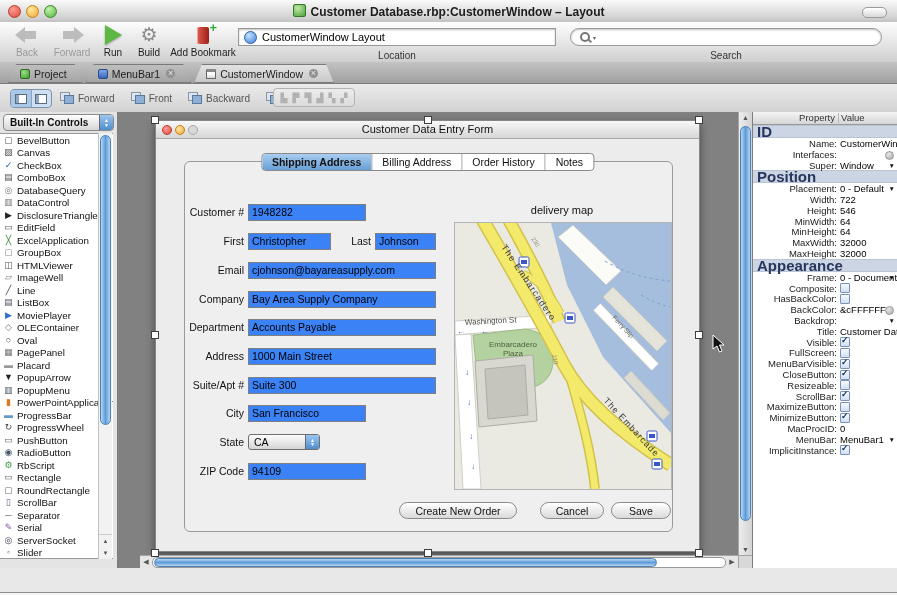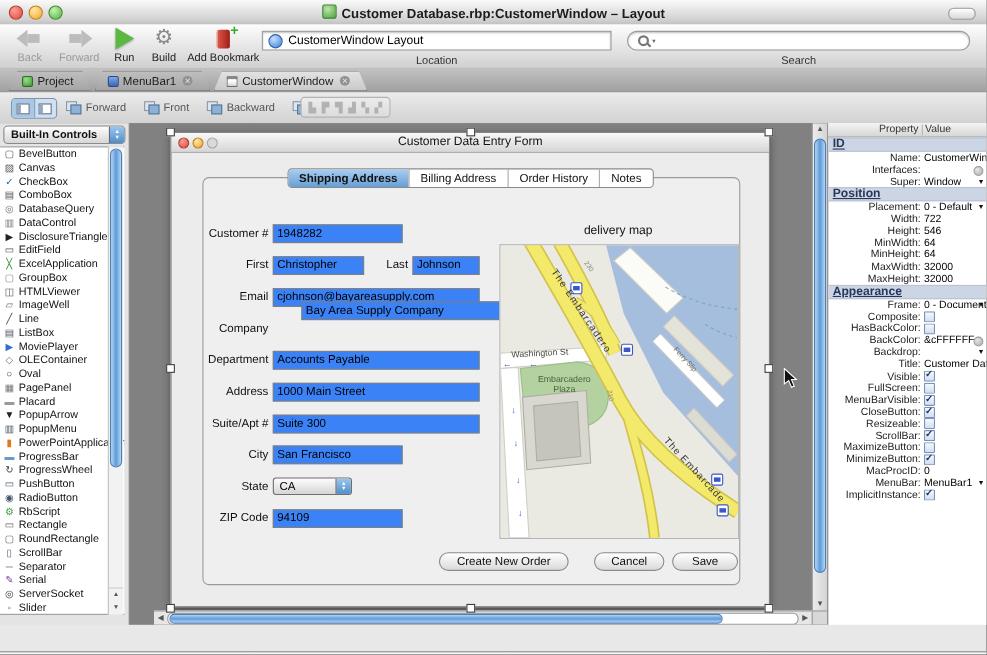--- a/index.html
+++ b/index.html
@@ -144,22 +144,22 @@
     background:linear-gradient(#b6d4f2,#5d9bd8 50%,#b6d4f2);box-sizing:border-box;}
   .corner{position:absolute;right:0;bottom:0;width:14px;height:13px;background:#d8d8d8;border-left:1px solid #a5a5a5;border-top:1px solid #a5a5a5;box-sizing:border-box;}
   .cursor{position:absolute;left:594px;top:222px;z-index:9;}
   
   .props{position:absolute;left:752px;top:112px;width:145px;height:456px;background:#fff;border-left:1px solid #7d7d7d;box-sizing:border-box;}
   .props-header{position:relative;height:12px;background:linear-gradient(#f4f4f4,#d6d6d6);border-bottom:1px solid #9a9a9a;font-size:9.5px;color:#333;}
   .ph-prop{position:absolute;left:0;width:82px;text-align:right;line-height:12px;}
   .ph-val{position:absolute;left:88px;line-height:12px;}
   .ph-div{position:absolute;left:85px;top:1px;bottom:1px;width:1px;background:#b5b5b5;}
   .prop-rows{position:absolute;left:0;top:13px;right:0;}
-  .prop-sec{height:11px;line-height:11px;background:#ccd5e3;color:#27365c;font-weight:bold;font-size:11px;
-    padding-left:4px;border-top:1px solid #bac4d4;border-bottom:1px solid #bac4d4;text-decoration:underline;}
+  .prop-sec{height:11px;line-height:11px;background:#ccd5e3;color:#27365c;font-weight:bold;font-size:15px;
+    padding-left:4px;border-top:1px solid #bac4d4;border-bottom:1px solid #bac4d4;}
   .prop-row{position:relative;height:10.8px;display:flex;align-items:center;font-size:9.5px;}
   .pr-lb{width:84px;flex:none;text-align:right;padding-right:3px;color:#1a1a1a;white-space:nowrap;overflow:hidden;}
   .pr-val{flex:1;color:#000;white-space:nowrap;overflow:hidden;display:flex;align-items:center;}
   .pr-cb{display:inline-block;width:8px;height:8px;border:1px solid #7d91b5;border-radius:1px;position:relative;
     background:linear-gradient(#f5f9fd,#cfe0f2);}
   .pr-cb.checked::after{content:"✓";position:absolute;left:0;top:-3px;font-size:9px;font-weight:bold;color:#14336e;}
   .pr-dd{position:absolute;right:2px;top:2px;font-size:6.5px;color:#111;}
   .pr-ell{position:absolute;right:3px;top:2px;width:7px;height:7px;border-radius:50%;border:1px solid #999;
     background:radial-gradient(circle at 35% 30%,#e8e8e8,#aaa);}
   
@@ -451,21 +451,21 @@
         <div>
             <div class="flabel" style="top: 68px;">Customer #</div>
             <div class="finput" style="top: 66px; left: 92px; width: 113px;">1948282</div>
             <div class="flabel" style="top: 97px;">First</div>
             <div class="finput" style="top: 95px; left: 92px; width: 78px;">Christopher</div>
             <div class="flabel" style="top: 97px; left: 130px; width: 85px;">Last</div>
             <div class="finput" style="top: 95px; left: 219px; width: 56px;">Johnson</div>
             <div class="flabel" style="top: 126px;">Email</div>
             <div class="finput" style="top: 124px; left: 92px; width: 183px;">cjohnson@bayareasupply.com</div>
             <div class="flabel" style="top: 155px;">Company</div>
-            <div class="finput" style="top: 136px; left: 92px; width: 183px; margin-left: 26px;">Bay Area Supply Company</div>
+            <div class="finput" style="top: 153px; left: 92px; width: 183px;">Bay Area Supply Company</div>
             <div class="flabel" style="top: 183px;">Department</div>
             <div class="finput" style="top: 181px; left: 92px; width: 183px;">Accounts Payable</div>
             <div class="flabel" style="top: 212px;">Address</div>
             <div class="finput" style="top: 210px; left: 92px; width: 183px;">1000 Main Street</div>
             <div class="flabel" style="top: 241px;">Suite/Apt #</div>
             <div class="finput" style="top: 239px; left: 92px; width: 183px;">Suite 300</div>
             <div class="flabel" style="top: 269px;">City</div>
             <div class="finput" style="top: 267px; left: 92px; width: 113px;">San Francisco</div>
             <div class="flabel" style="top: 298px;">State</div>
             <div class="fpopup" style="top: 296px;">

